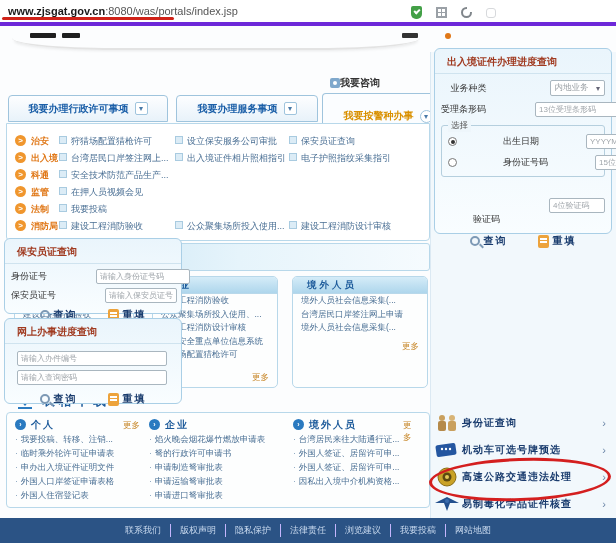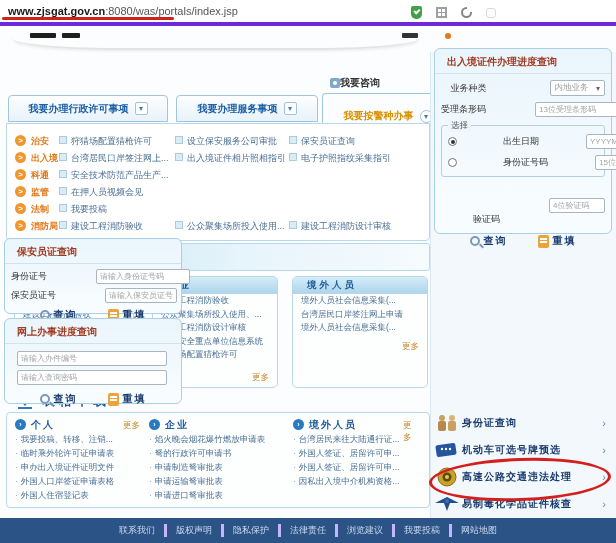--- a/index.html
+++ b/index.html
@@ -174,21 +174,21 @@
   .qlabel { font-size:10px; font-weight:bold; color:#1a3c6e; letter-spacing:1px; }
   .qchev { margin-left:auto; margin-right:10px; color:#6b86a8; font-size:11px; }
 
   .ellipse { left:429px; top:458px; width:182px; height:43px;
     border:3px solid #d41f1f; border-radius:50%; transform:rotate(-2deg); }
 
   
   .footer { left:0; top:518px; width:616px; height:25px; background:#2b5385;
     display:flex; align-items:center; justify-content:center; gap:0; }
   .flink { font-size:9px; color:#c8d9ee; padding:0 9px;
-    border-right:3px solid #c4b5fd; cursor:pointer; white-space:nowrap; }
+    border-right:1px solid #c4b5fd; cursor:pointer; white-space:nowrap; }
   .flink:last-child { border-right:none; }
 
   .partial-panel { left:6px; top:0px; width:174px; height:20px;
     border:1px solid #aacfe6; border-top:none; border-radius:0 0 6px 6px;
     background:#f3fafe; position:absolute; }
   .pp-dark { position:absolute; left:52px; top:4px; width:11px; height:9px;
     background:#35567e; border-radius:2px; }
   .pp-orange { position:absolute; left:104px; top:4px; width:9px; height:9px;
     background:#eda33c; border-radius:2px; }
 </style>

